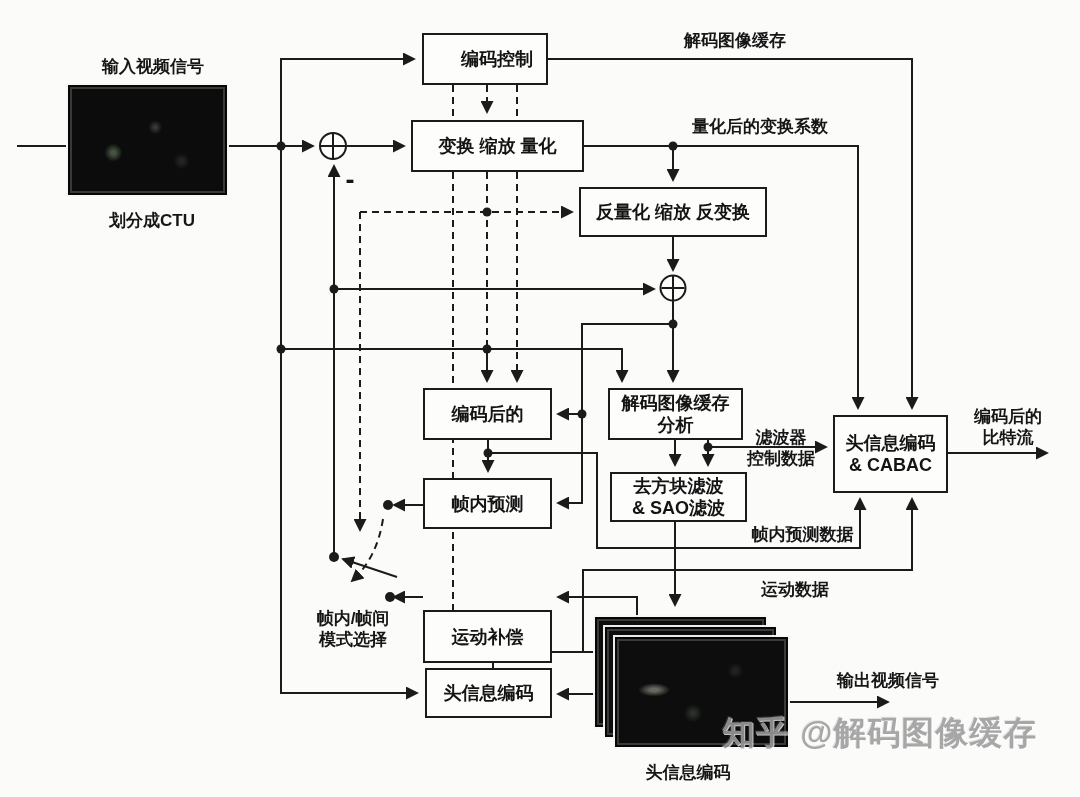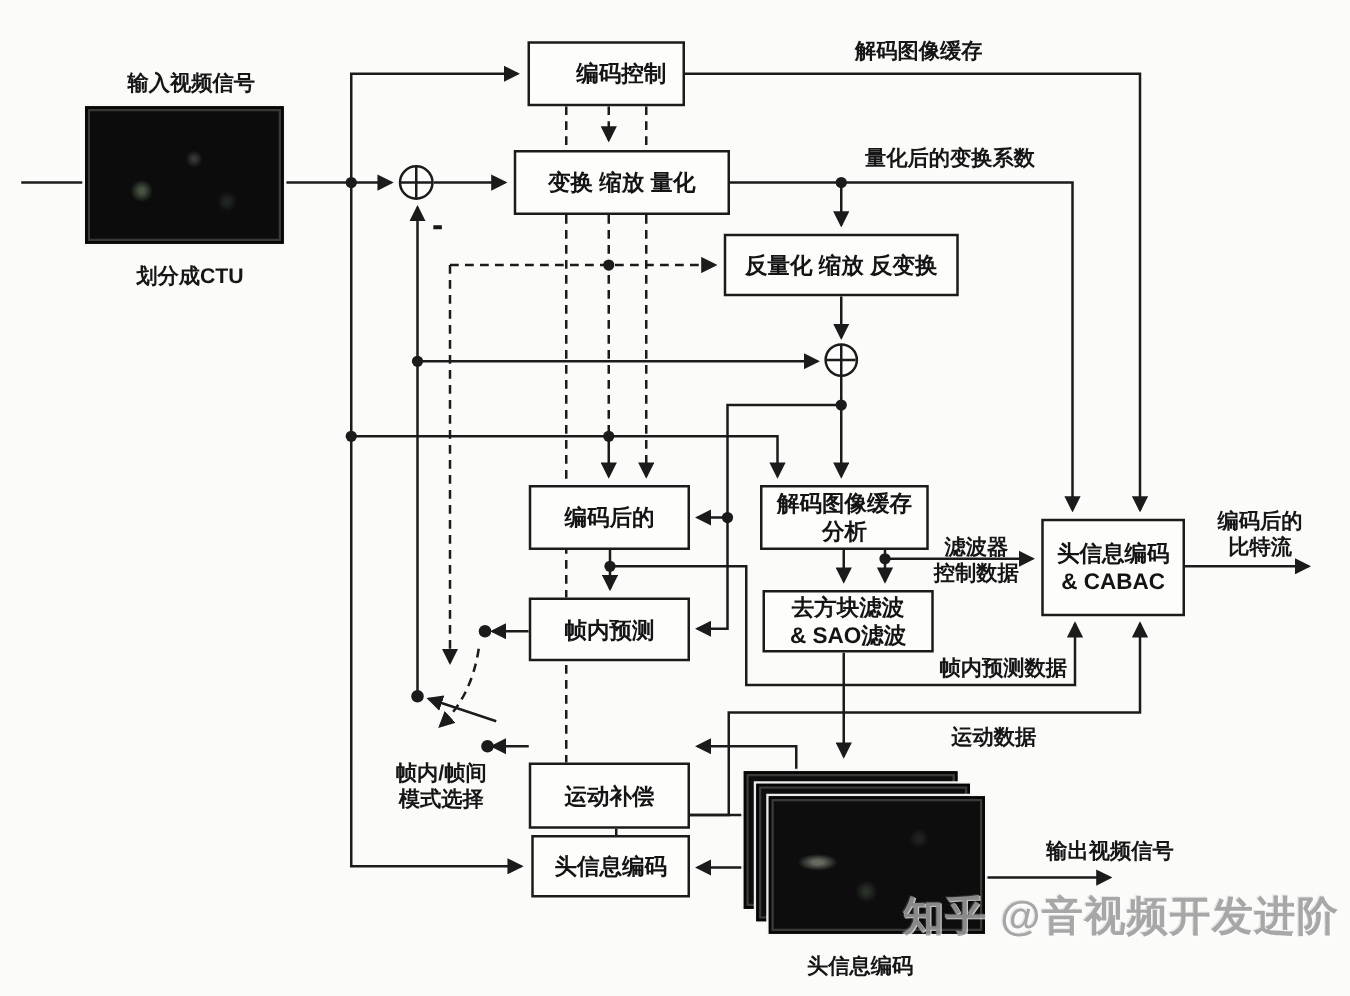--- a/index.html
+++ b/index.html
@@ -162,14 +162,14 @@
   <div class="lbl" style="left:965px;top:406px;width:86px;">编码后的
 比特流</div>
   <div class="lbl" style="left:740px;top:524px;width:125px;">帧内预测数据</div>
   <div class="lbl" style="left:750px;top:579px;width:90px;">运动数据</div>
   <div class="lbl" style="left:305px;top:608px;width:96px;">帧内/帧间
 模式选择</div>
   <div class="lbl" style="left:628px;top:762px;width:120px;">头信息编码</div>
   <div class="lbl" style="left:828px;top:670px;width:120px;">输出视频信号</div>
   <div class="lbl" id="minus-sign" style="left:340px;top:170px;width:20px;">-</div>
 
-  <div class="lbl" id="watermark">知乎 @音视频开发进阶</div>
+  <div class="lbl" id="watermark">知乎 @解码图像缓存</div>
 </div>
 
 </body></html>

